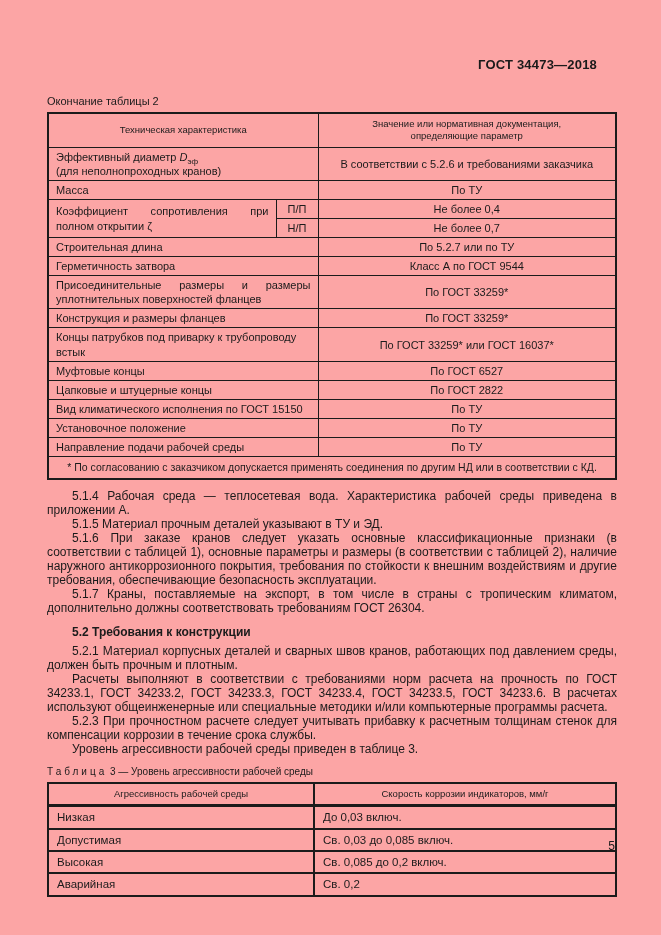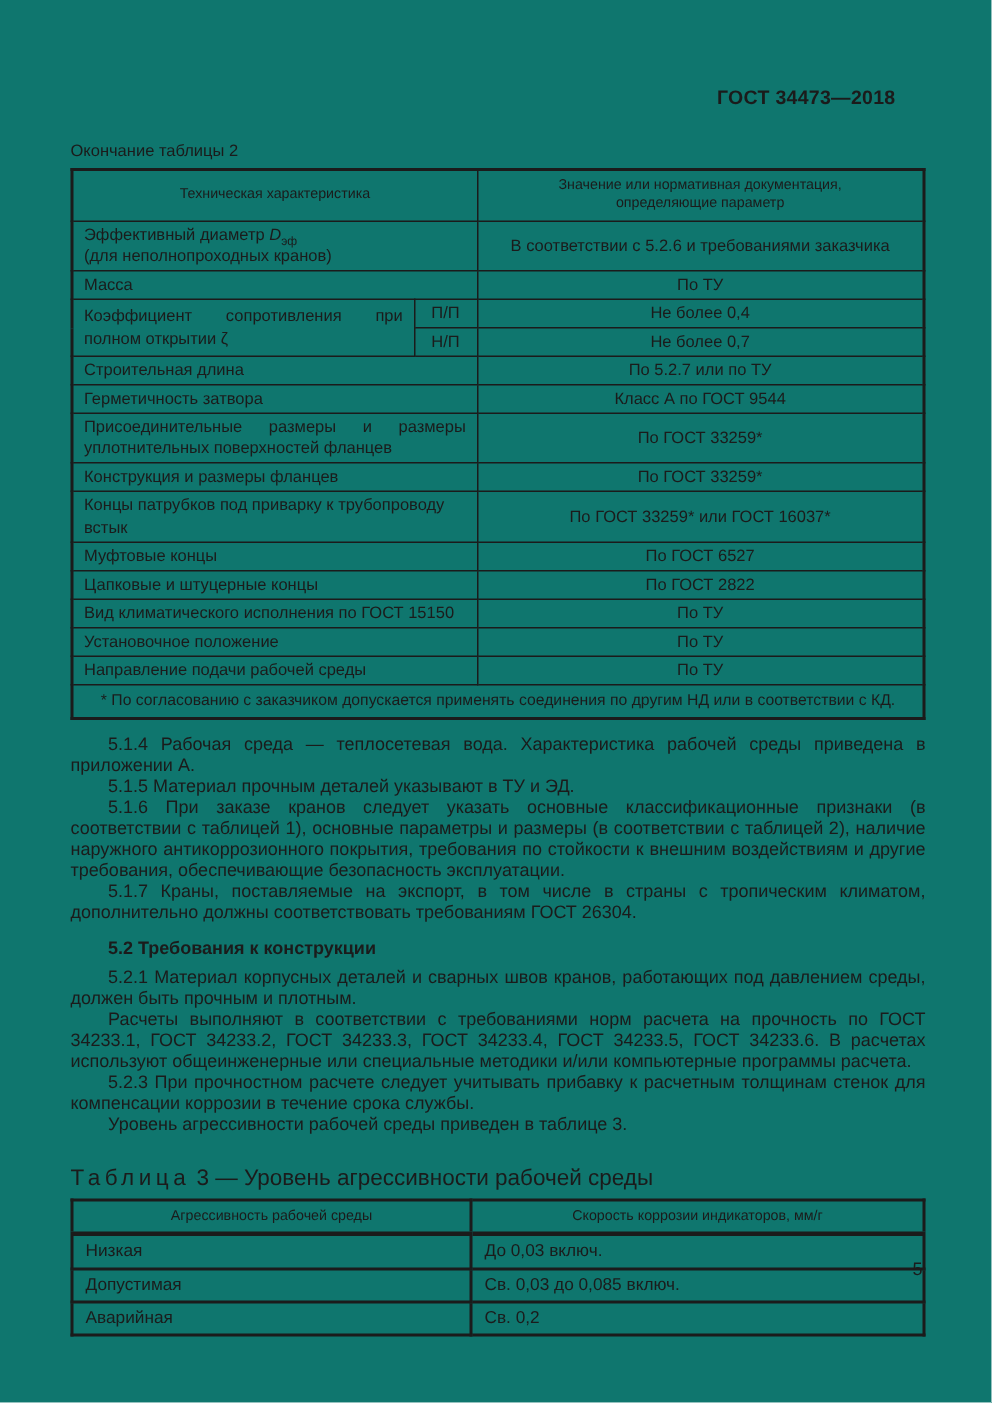--- a/index.html
+++ b/index.html
@@ -1,18 +1,18 @@
 <!DOCTYPE html>
 <html><head>
 <meta charset="utf-8">
 <style>
   html,body { margin:0; padding:0; background:#ffffff; }
   body { width:661px; height:935px; font-family:"Liberation Sans", sans-serif; color:#1b1b1b; }
   .page { position:relative; width:661px; height:935px; box-sizing:border-box;
-          padding:57px 44px 0 47px; overflow:hidden; background:#0f766e; }
+          padding:57px 44px 0 47px; overflow:hidden; background:#fca5a5; }
 
   .doc-code { text-align:right; font-weight:bold; font-size:13px; letter-spacing:0.2px; padding-right:20px; }
 
   .t2-caption { font-size:11px; margin-top:23px; }
 
   table { border-collapse:collapse; width:100%; table-layout:fixed; }
 
   
   .t2 { margin-top:5px; border:2px solid #1b1b1b; font-size:11px; }
   .t2 th, .t2 td { border:1px solid #1b1b1b; padding:2px 7px; vertical-align:middle; line-height:1.28; }
@@ -25,21 +25,21 @@
   .t2 .foot { border-top:1.5px solid #1b1b1b; font-size:10.5px; text-align:center; padding:4px 4px; }
 
   
   .text-block { margin-top:9px; }
   .para { margin:0; font-size:12px; line-height:14px; text-align:justify; text-indent:25px; }
   .h52 { margin:10px 0 5px 0; font-size:12px; line-height:14px; font-weight:bold; text-indent:25px; }
   .var { font-style:italic; }
   sub { font-size:8px; line-height:0; }
 
   
-  .t3-caption { margin-top:21px; font-size:15px; }
+  .t3-caption { margin-top:10px; font-size:10px; }
   .t3-caption .spaced { letter-spacing:3px; }
   .t3 { margin-top:5px; border:2px solid #1b1b1b; font-size:11.5px; }
   .t3 th, .t3 td { border:2px solid #1b1b1b; padding:3px 8px; line-height:1.25; }
   .t3 thead th { font-weight:normal; font-size:9.5px; text-align:center; padding:4px 6px;
                  border-bottom:3px solid #1b1b1b; }
   .t3 .lbl { text-align:left; }
   .t3 .val { text-align:left; }
 
   .page-number { position:absolute; top:839px; right:46px; font-size:12px; }
 </style>
@@ -163,20 +163,24 @@
     <tbody>
       <tr>
         <td class="lbl">Низкая</td>
         <td class="val">До 0,03 включ.</td>
       </tr>
       <tr>
         <td class="lbl">Допустимая</td>
         <td class="val">Св. 0,03 до 0,085 включ.</td>
       </tr>
       <tr>
+        <td class="lbl">Высокая</td>
+        <td class="val">Св. 0,085 до 0,2 включ.</td>
+      </tr>
+      <tr>
         <td class="lbl">Аварийная</td>
         <td class="val">Св. 0,2</td>
       </tr>
     </tbody>
   </table>
 
   <div class="page-number">5</div>
 
 </div>
 

